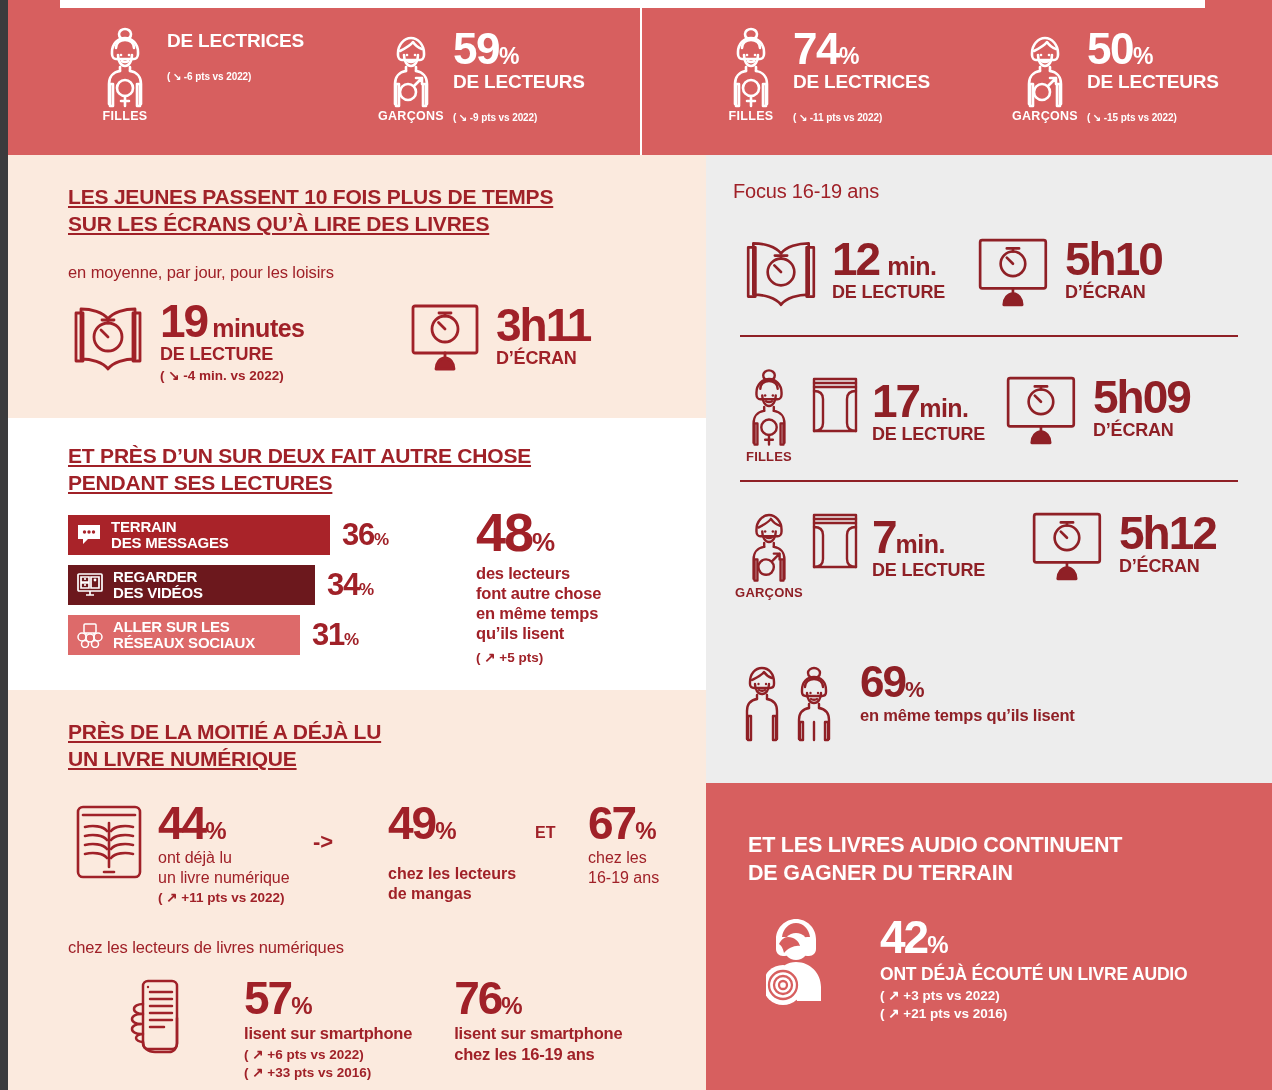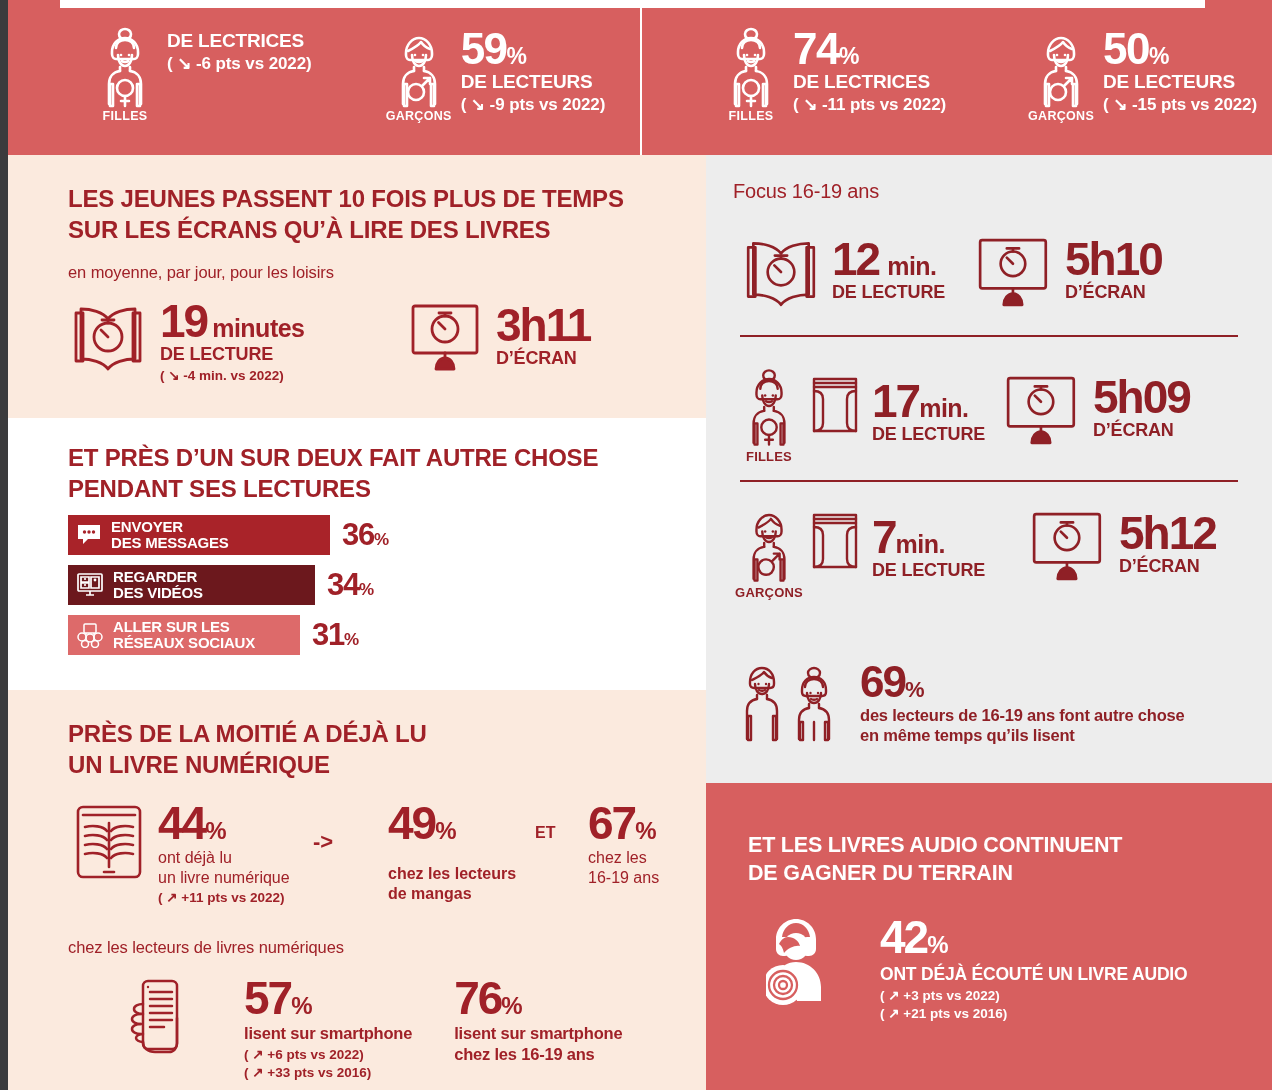--- a/index.html
+++ b/index.html
@@ -34,35 +34,36 @@
   .stat-unit.u4 { margin-left:84px; }
   .person-wrap { display:flex; flex-direction:column; align-items:center; width:62px; }
   .person-wrap svg { display:block; }
   .person-label {
     color:#fff; font-weight:bold; font-size:12.5px; letter-spacing:.3px; margin-top:1px;
   }
   .stat-text { margin-left:11px; padding-top:2px; }
   .big-white { color:#fff; font-weight:bold; font-size:44px; line-height:.94; letter-spacing:-1.5px; }
   .big-white .pct { font-size:23px; letter-spacing:0; }
   .sub-white { color:#fff; font-weight:bold; font-size:19px; line-height:1.15; letter-spacing:-.2px; margin-top:2px; }
-  .note-white { color:#fff; font-weight:bold; font-size:17px; margin-top:1px; letter-spacing:-.1px; }
+  .note-white { color:#fff; font-weight:bold; font-size:10px; margin-top:19px; letter-spacing:-.1px; }
   .c-deep { color:#7e1d23; }
 
   
   .col-left { position:absolute; left:8px; top:155px; width:698px; height:935px; }
   .sec { position:absolute; left:0; width:698px; }
   .sec-cream { background:#fbeade; }
   .sec-white { background:#ffffff; }
   .sec1 { top:0;   height:263px; }
   .sec2 { top:263px; height:272px; }
   .sec3 { top:535px; height:400px; }
 
   .h-title {
-    color:#a02128; font-weight:bold; font-size:24px; line-height:1.3;
+    color:#a02128; font-weight:bold; font-size:21px; line-height:1.3;
     letter-spacing:-.2px;
+    text-decoration:underline;
   }
   .lead {
     color:#a02128; font-size:16.5px; letter-spacing:-.1px;
   }
 
   
   .row { display:flex; align-items:flex-start; }
   .big-red { color:#a02128; font-weight:bold; font-size:46px; line-height:.9; letter-spacing:-2px; }
   .big-red .unit-min { font-size:25px; letter-spacing:-.5px; }
   .big-red .pct { font-size:24px; letter-spacing:0; }
@@ -274,21 +275,21 @@
 
         <div class="bar-row">
           <div class="bar" style="width:262px;background:#a92329;">
             <svg width="26" height="24" viewBox="0 0 26 24">
               <path d="M2 2h22v14H12l-5 5v-5H2z" fill="#fff"></path>
               <circle cx="8.5" cy="9" r="1.7" fill="#a92329"></circle>
               <circle cx="13" cy="9" r="1.7" fill="#a92329"></circle>
               <circle cx="17.5" cy="9" r="1.7" fill="#a92329"></circle>
             </svg>
             <div class="bar-label">
-              <div>ENVOYER</div>
+              <div>TERRAIN</div>
               <div>DES MESSAGES</div>
             </div>
           </div>
           <div class="bar-val"><span>36</span><span class="pct">%</span></div>
         </div>
 
         <div class="bar-row" style="margin-top:10px;">
           <div class="bar" style="width:247px;background:#6c181d;">
             <svg width="28" height="26" viewBox="0 0 28 26">
               <g fill="none" stroke="#fff" stroke-width="1.7">
@@ -323,20 +324,30 @@
             </svg>
             <div class="bar-label">
               <div>ALLER SUR LES</div>
               <div>RÉSEAUX SOCIAUX</div>
             </div>
           </div>
           <div class="bar-val"><span>31</span><span class="pct">%</span></div>
         </div>
       </div>
 
+      <div style="position:absolute;left:468px;top:90px;">
+        <div class="big-red" style="font-size:54px;"><span>48</span><span class="pct" style="font-size:26px;">%</span></div>
+        <div class="body-red" style="margin-top:6px;">
+          <div>des lecteurs</div>
+          <div>font autre chose</div>
+          <div>en même temps</div>
+          <div>qu’ils lisent</div>
+        </div>
+        <div class="note-red" style="margin-top:6px;">( ↗ +5 pts)</div>
+      </div>
     </div>
 
     <div class="sec sec-cream sec3">
       <div style="position:absolute;left:60px;top:28px;width:600px;">
         <div class="h-title">PRÈS DE LA MOITIÉ A DÉJÀ LU</div>
         <div class="h-title">UN LIVRE NUMÉRIQUE</div>
       </div>
 
       <div class="row" style="position:absolute;left:62px;top:113px;">
         <svg width="78" height="78" viewBox="0 0 78 78">
@@ -574,21 +585,20 @@
             <path d="M71 39c1 1 5 1 6 0"></path>
             <path d="M69 44v4M79 44v4"></path>
             <path d="M69 48c-6 1-10 5-10 12v19M79 48c6 1 10 5 10 12v19"></path>
             <path d="M60 62h3v18h-3zM85 62h3v18h-3z"></path>
             <path d="M74 62v18"></path>
           </g>
         </svg>
         <div style="margin-left:10px;padding-top:2px;">
           <div class="big-red" style="color:#8f2026;font-size:44px;"><span>69</span><span class="pct" style="font-size:22px;">%</span></div>
           <div class="body-red" style="color:#8f2026;margin-top:3px;">
-            <div>des lecteurs de 16-19 ans font autre chose</div>
             <div>en même temps qu’ils lisent</div>
           </div>
         </div>
       </div>
     </div>
 
     <div class="audio-panel">
       <div style="position:absolute;left:42px;top:48px;width:490px;">
         <div class="audio-title">ET LES LIVRES AUDIO CONTINUENT</div>
         <div class="audio-title">DE GAGNER DU TERRAIN</div>

